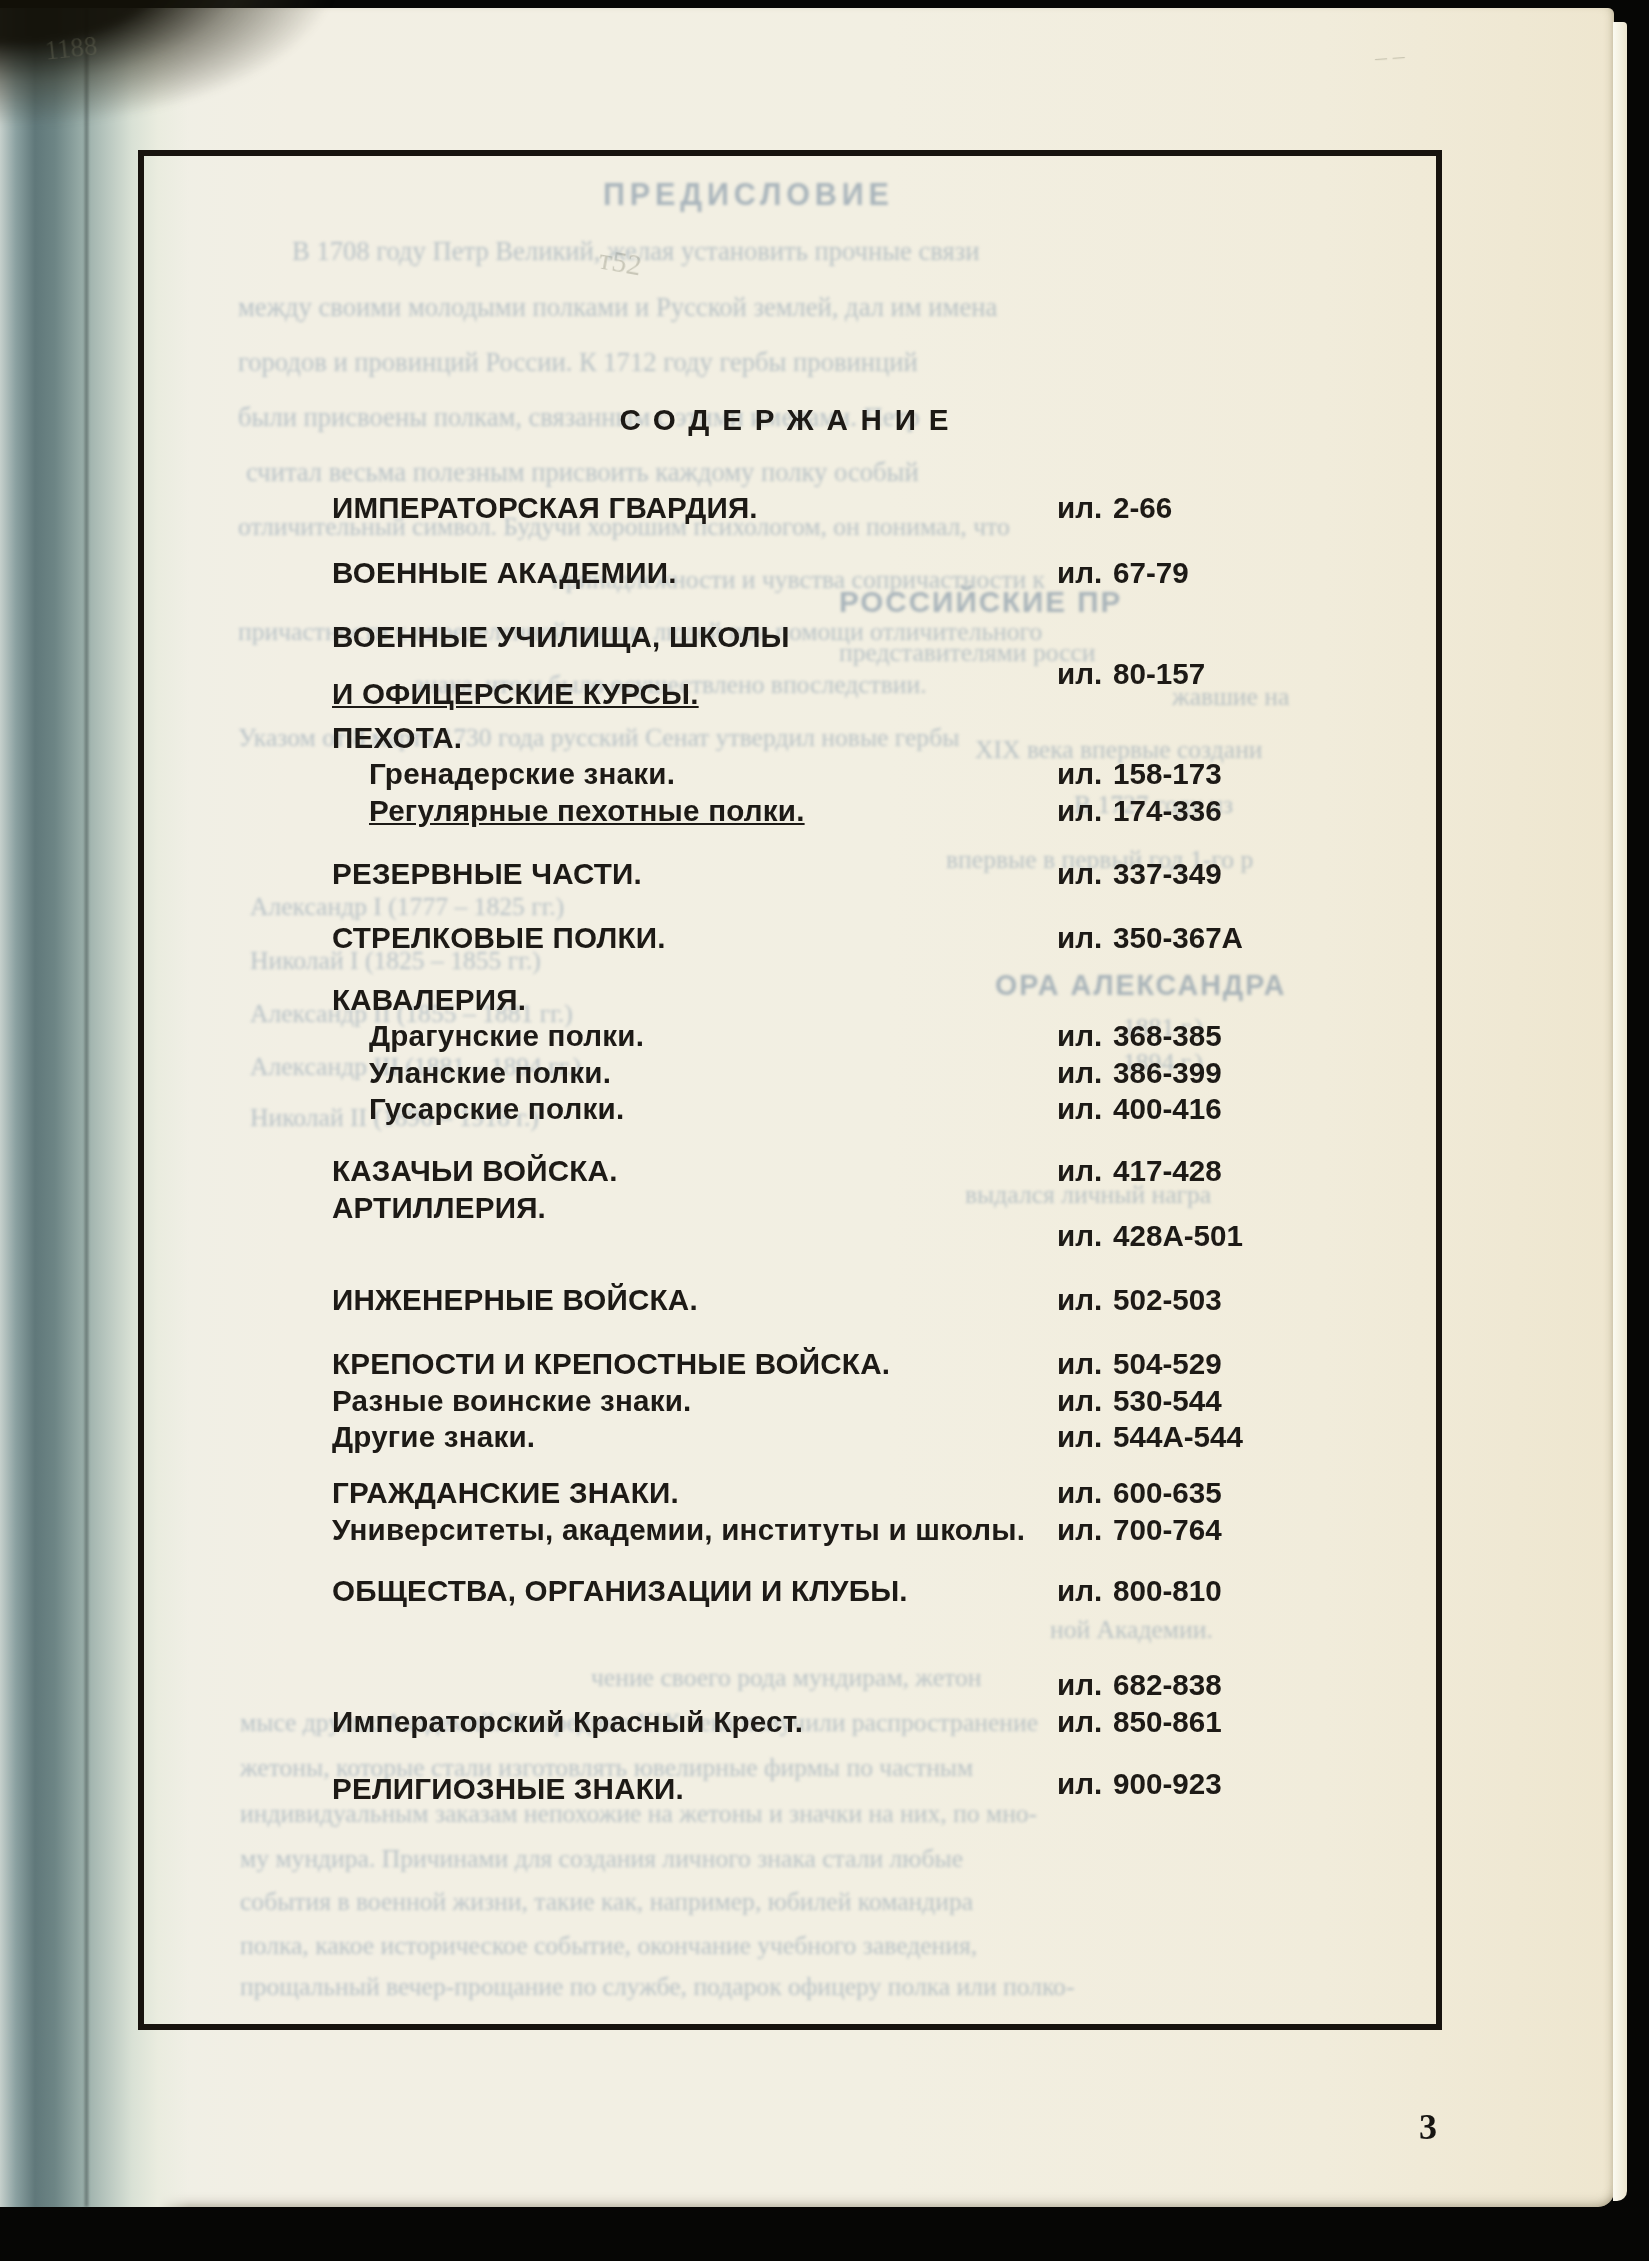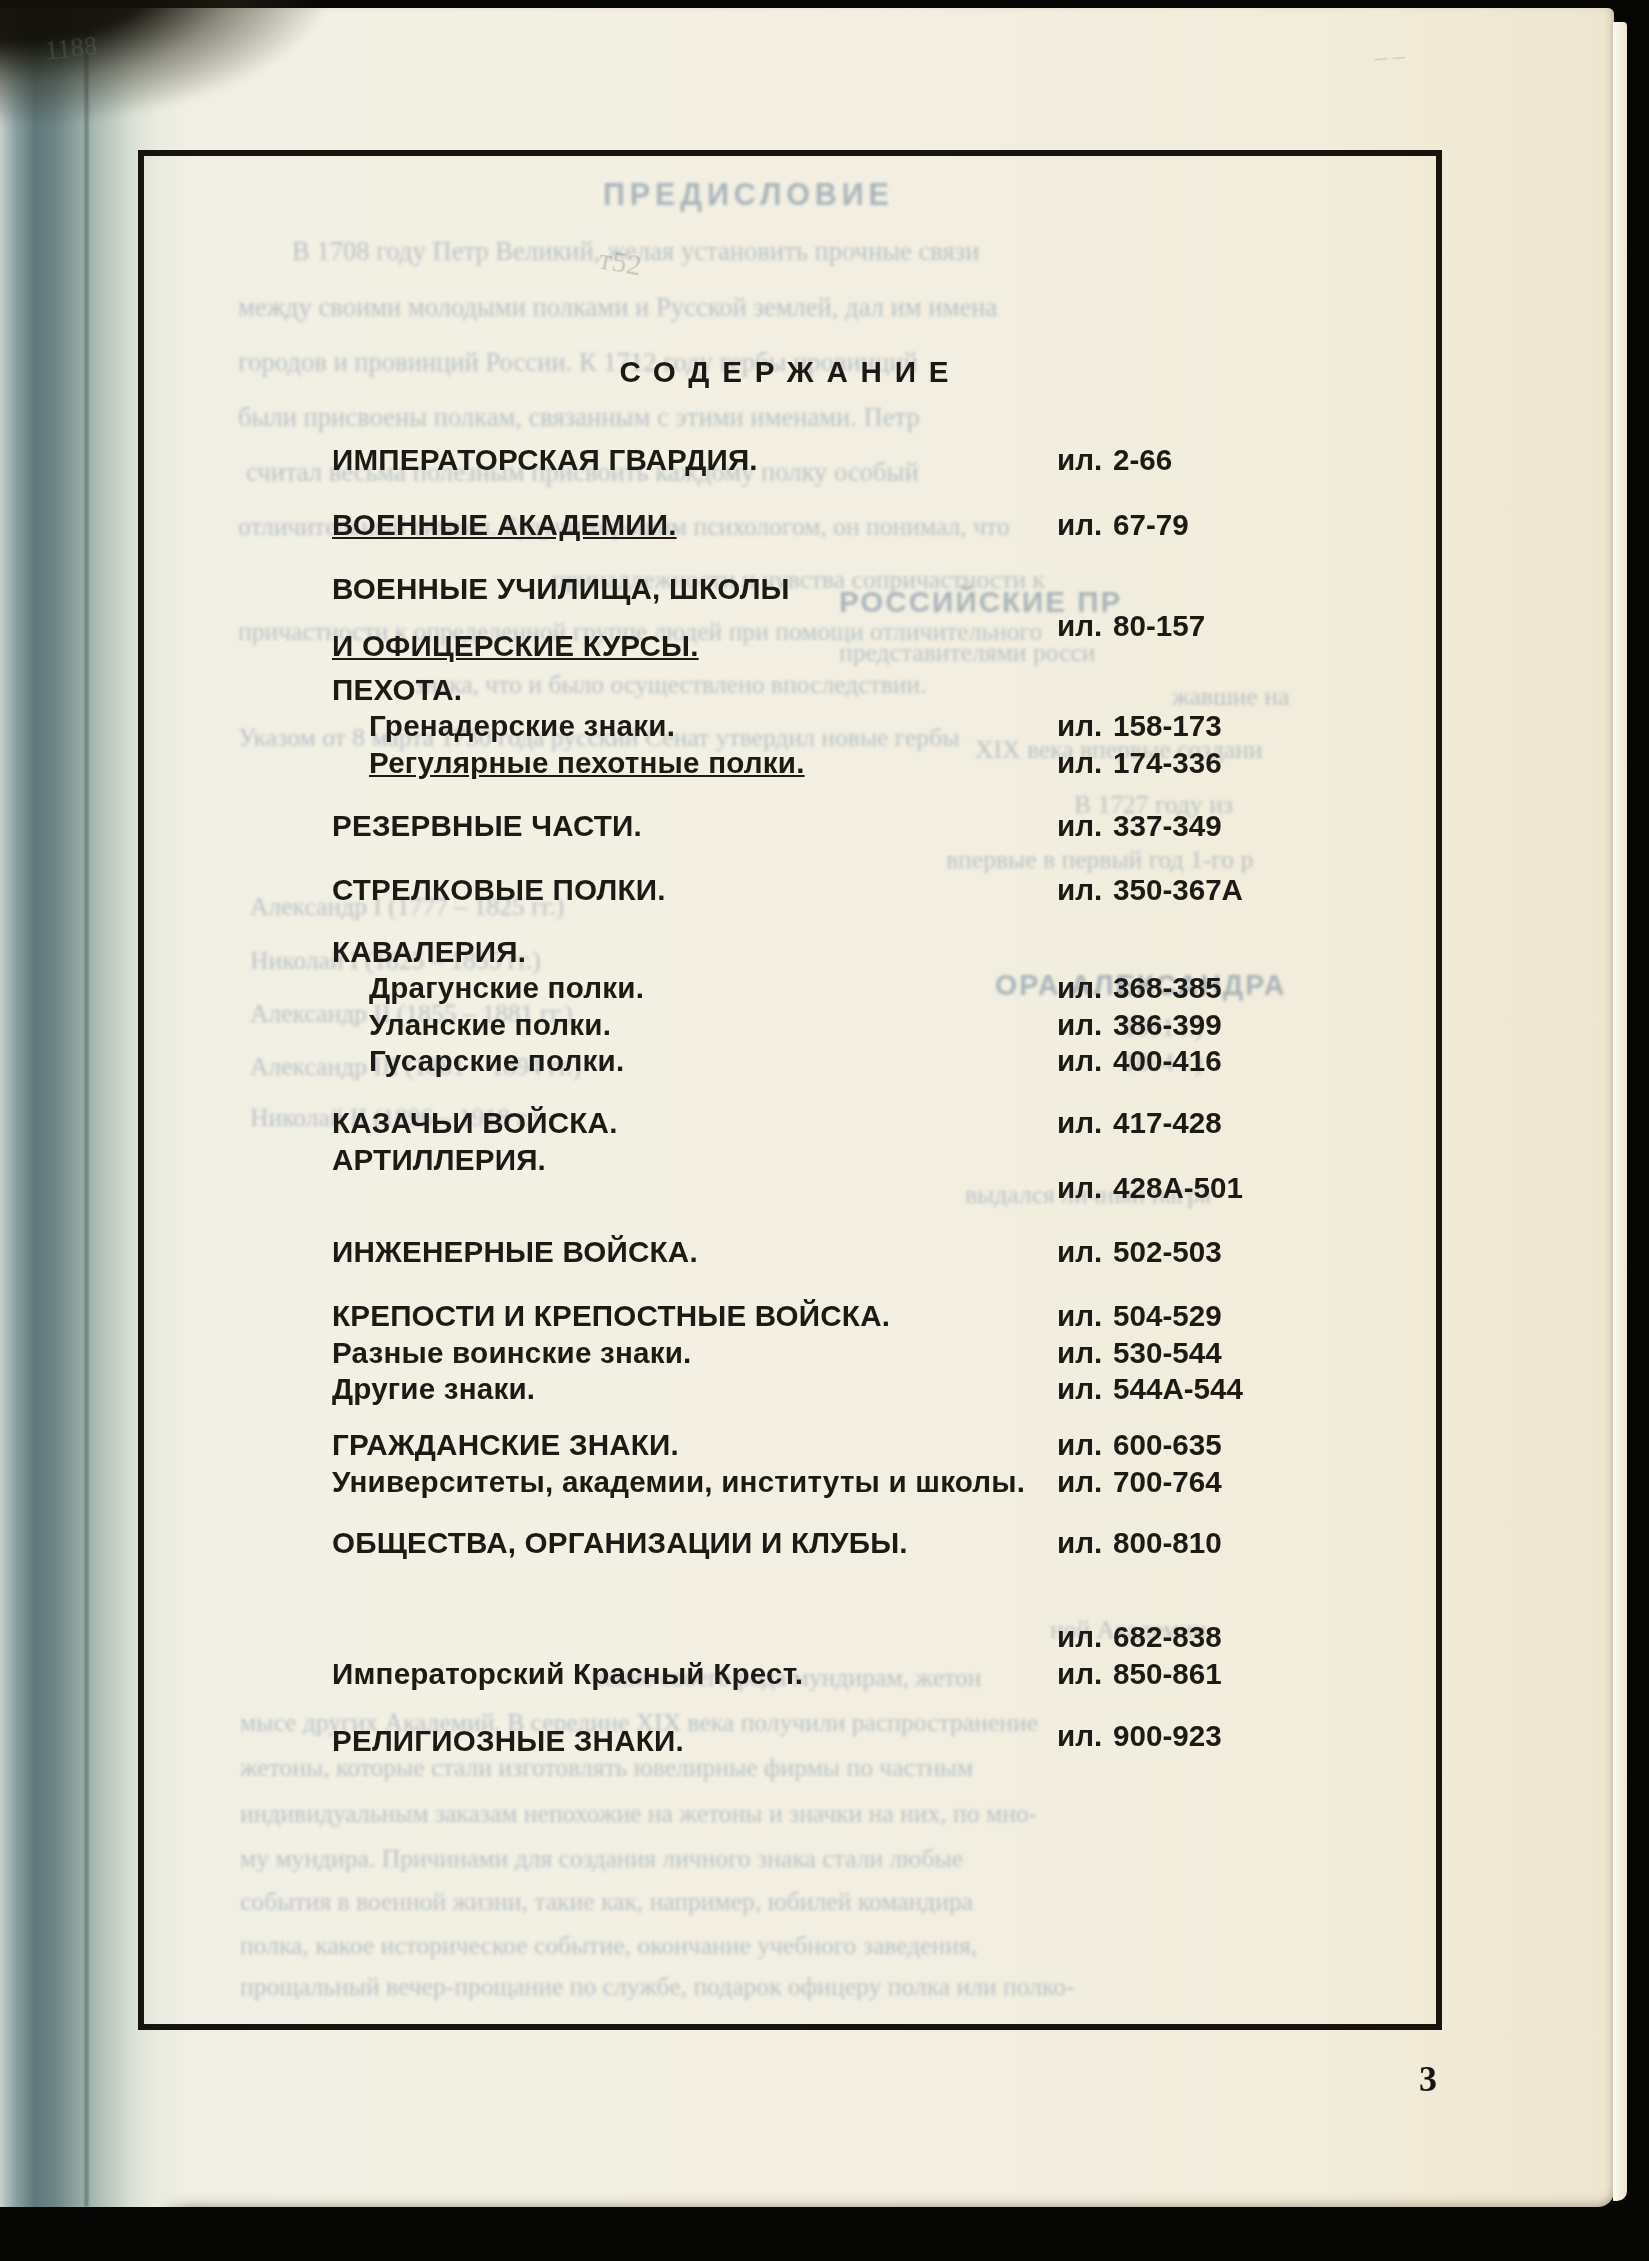--- a/index.html
+++ b/index.html
@@ -49,21 +49,21 @@
     font-family:"Liberation Serif",serif;
   }
   .bleed.sans{font-family:"Liberation Sans",sans-serif;color:rgba(98,124,150,.5);}
   .bleed.b{font-weight:bold;}
   
   .mark{
     position:absolute;color:rgba(118,118,96,.33);filter:blur(0.6px);
     font-family:"Liberation Serif",serif;white-space:nowrap;line-height:1;
   }
   
-  #toc-layer{position:absolute;inset:0;z-index:2;}
+  #toc-layer{position:absolute;inset:0;z-index:2;margin-top:48px;}
   .title{
     position:absolute;left:138px;width:1292px;top:357px;
     text-align:center;font-weight:bold;font-size:29.6px;line-height:1;
     letter-spacing:12.8px;color:#1c1915;text-indent:12.8px;
   }
   .toc-label{
     position:absolute;font-weight:bold;font-size:29.6px;line-height:1;
     color:#1d1a16;white-space:nowrap;letter-spacing:0.2px;
   }
   .toc-pages{
@@ -124,21 +124,21 @@
     <div class="bleed" style="top: 1974px; left: 240px; font-size: 25.6px;">прощальный вечер-прощание по службе, подарок офицеру полка или полко-</div>
   </div>
 
 <div class="frame"></div>
 
 <div id="toc-layer">
   <div class="title">СОДЕРЖАНИЕ</div>
   <div class="pageno">3</div>
 <div class="toc-label" style="top: 445px; left: 332px;">ИМПЕРАТОРСКАЯ ГВАРДИЯ.</div>
     <div class="toc-pages" style="top: 445px;"><span class="pfx">ил.</span><span>2-66</span></div>
-    <div class="toc-label" style="top: 510px; left: 332px; text-decoration: underline;">ВОЕННЫЕ АКАДЕМИИ.</div>
+    <div class="toc-label" style="top: 510px; left: 332px;">ВОЕННЫЕ АКАДЕМИИ.</div>
     <div class="toc-pages" style="top: 510px;"><span class="pfx">ил.</span><span>67-79</span></div>
     <div class="toc-label" style="top: 574px; left: 332px;">ВОЕННЫЕ УЧИЛИЩА, ШКОЛЫ</div>
     <div class="toc-label" style="top: 631px; left: 332px; text-decoration: underline;">И ОФИЦЕРСКИЕ КУРСЫ.</div>
     <div class="toc-pages" style="top: 611px;"><span class="pfx">ил.</span><span>80-157</span></div>
     <div class="toc-label" style="top: 675px; left: 332px;">ПЕХОТА.</div>
     <div class="toc-label" style="top: 711px; left: 369px;">Гренадерские знаки.</div>
     <div class="toc-pages" style="top: 711px;"><span class="pfx">ил.</span><span>158-173</span></div>
     <div class="toc-label" style="top: 748px; left: 369px; text-decoration: underline;">Регулярные пехотные полки.</div>
     <div class="toc-pages" style="top: 748px;"><span class="pfx">ил.</span><span>174-336</span></div>
     <div class="toc-label" style="top: 811px; left: 332px;">РЕЗЕРВНЫЕ ЧАСТИ.</div>

